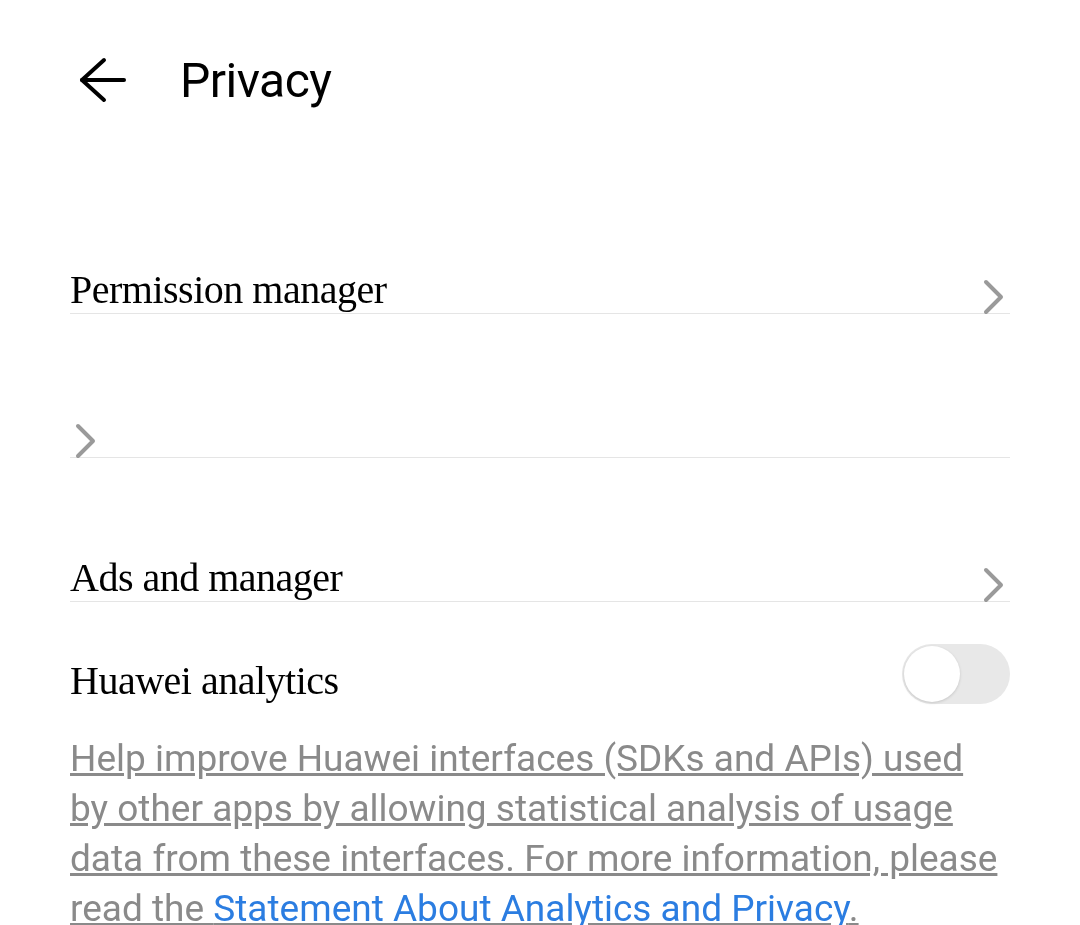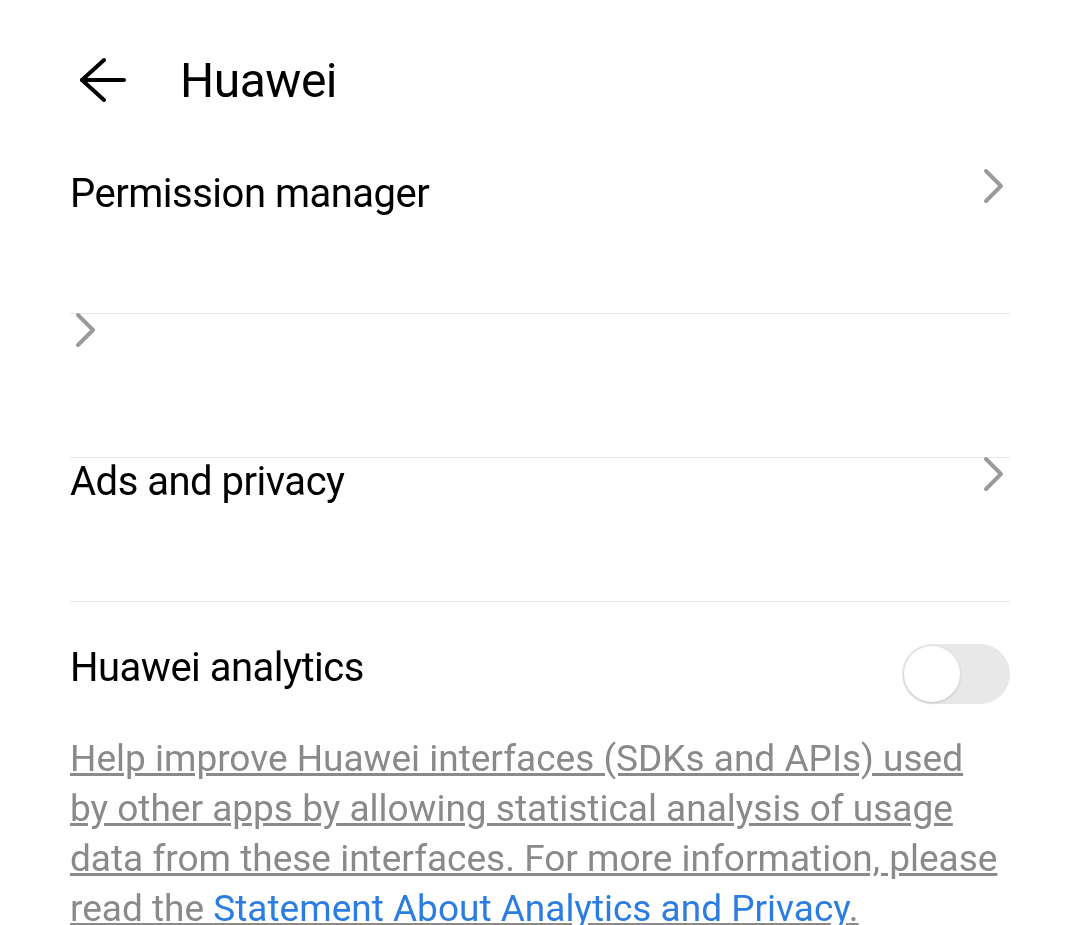--- a/index.html
+++ b/index.html
@@ -35,24 +35,25 @@
       font-size: 48px;
       font-weight: 400;
       color: #000000;
       letter-spacing: -0.5px;
     }
     .content {
       padding: 0 70px;
     }
     .setting-row {
       display: flex;
-      align-items: flex-start;
+      align-items: flex-end;
       justify-content: space-between;
       height: 144px;
       border-bottom: 1px solid #e5e5e5;
+      font-family: Liberation Serif, serif;
     }
     .setting-row.no-border {
       border-bottom: none;
       height: auto;
       padding-top: 42px;
       padding-bottom: 30px;
     }
     .setting-label {
       font-size: 40px;
       font-weight: 400;
@@ -104,21 +105,21 @@
 </head>
 <body>
 
 <div class="header">
   <div class="back-icon">
     <svg viewBox="0 0 56 56" fill="none" stroke="#000000" stroke-width="4" stroke-linecap="round" stroke-linejoin="round">
       <polyline points="32,8 10,28 32,48"></polyline>
       <line x1="10" y1="28" x2="52" y2="28"></line>
     </svg>
   </div>
-  <div class="page-title">Huawei</div>
+  <div class="page-title">Privacy</div>
 </div>
 
 <div class="content">
 
   <div class="setting-row">
     <span class="setting-label">Permission manager</span>
     <span class="chevron-icon">
       <svg viewBox="0 0 22 36" fill="none" stroke="#9a9a9a" stroke-width="4" stroke-linecap="round" stroke-linejoin="round">
         <polyline points="3,3 18,18 3,33"></polyline>
       </svg>
@@ -127,21 +128,21 @@
 
   <div class="setting-row">
     <span class="chevron-icon">
       <svg viewBox="0 0 22 36" fill="none" stroke="#9a9a9a" stroke-width="4" stroke-linecap="round" stroke-linejoin="round">
         <polyline points="3,3 18,18 3,33"></polyline>
       </svg>
     </span>
   </div>
 
   <div class="setting-row">
-    <span class="setting-label">Ads and privacy</span>
+    <span class="setting-label">Ads and manager</span>
     <span class="chevron-icon">
       <svg viewBox="0 0 22 36" fill="none" stroke="#9a9a9a" stroke-width="4" stroke-linecap="round" stroke-linejoin="round">
         <polyline points="3,3 18,18 3,33"></polyline>
       </svg>
     </span>
   </div>
 
   <div class="setting-row no-border">
     <span class="setting-label">Huawei analytics</span>
     <div class="toggle">

